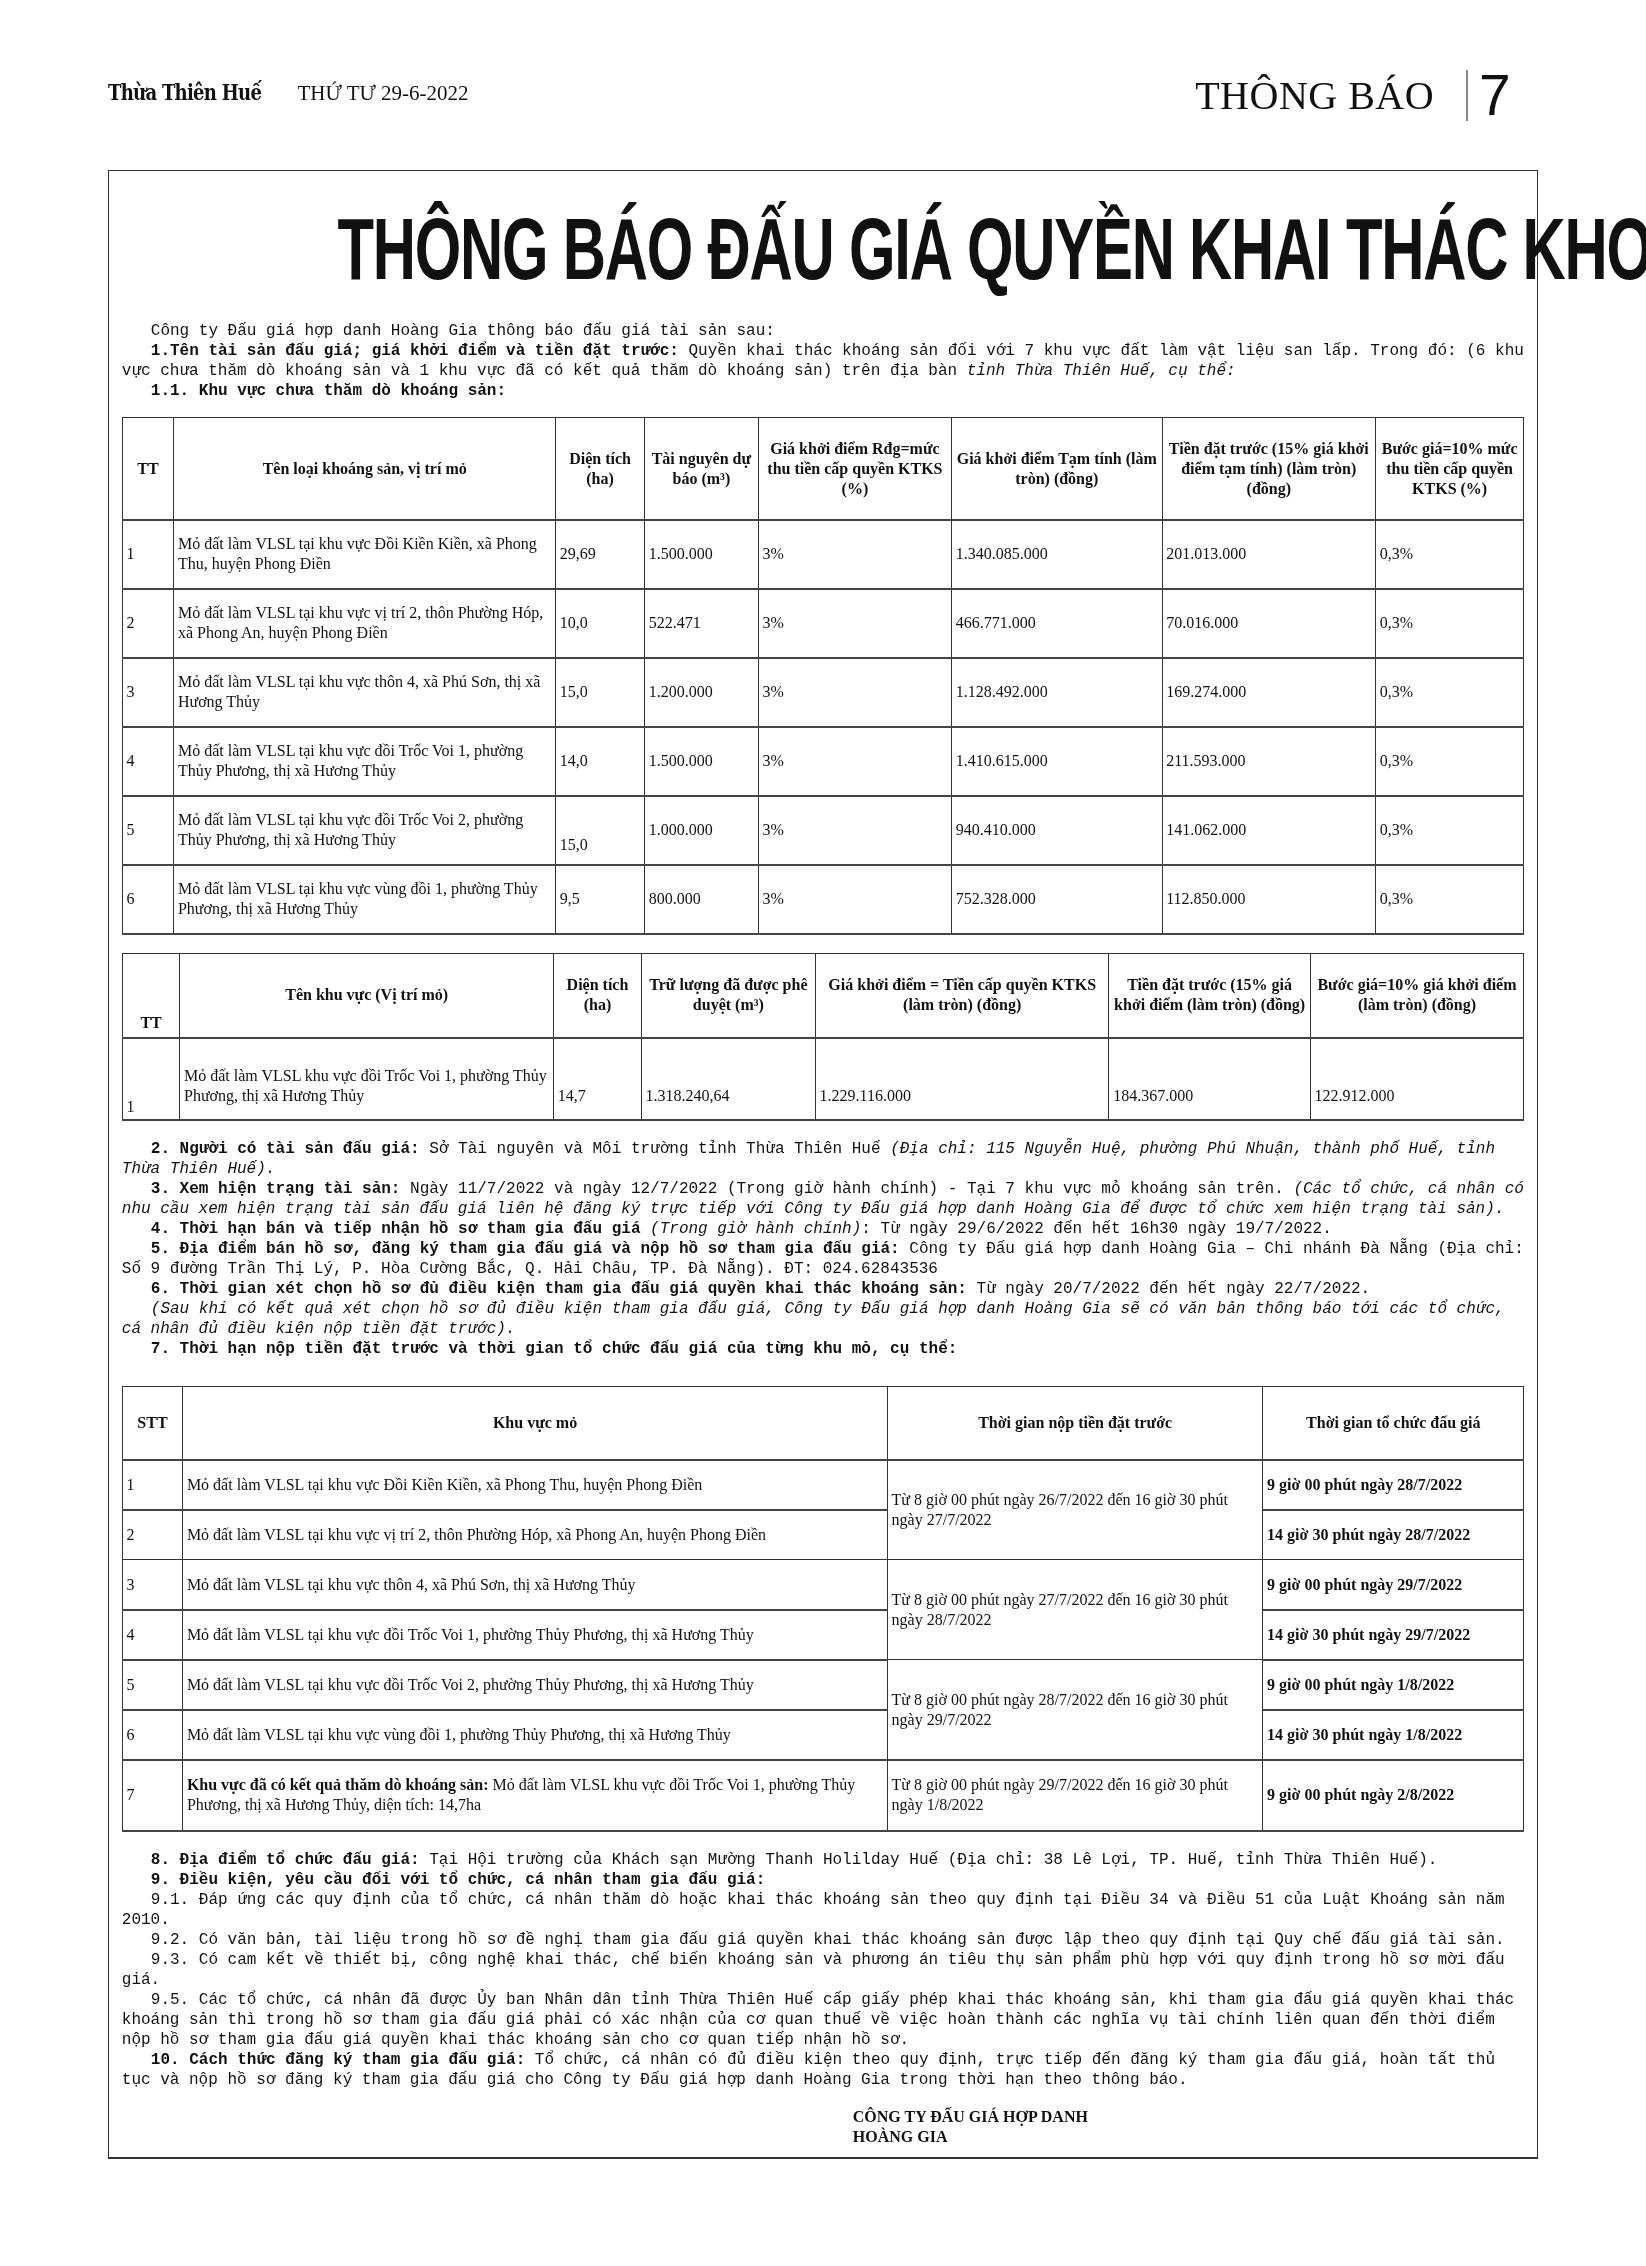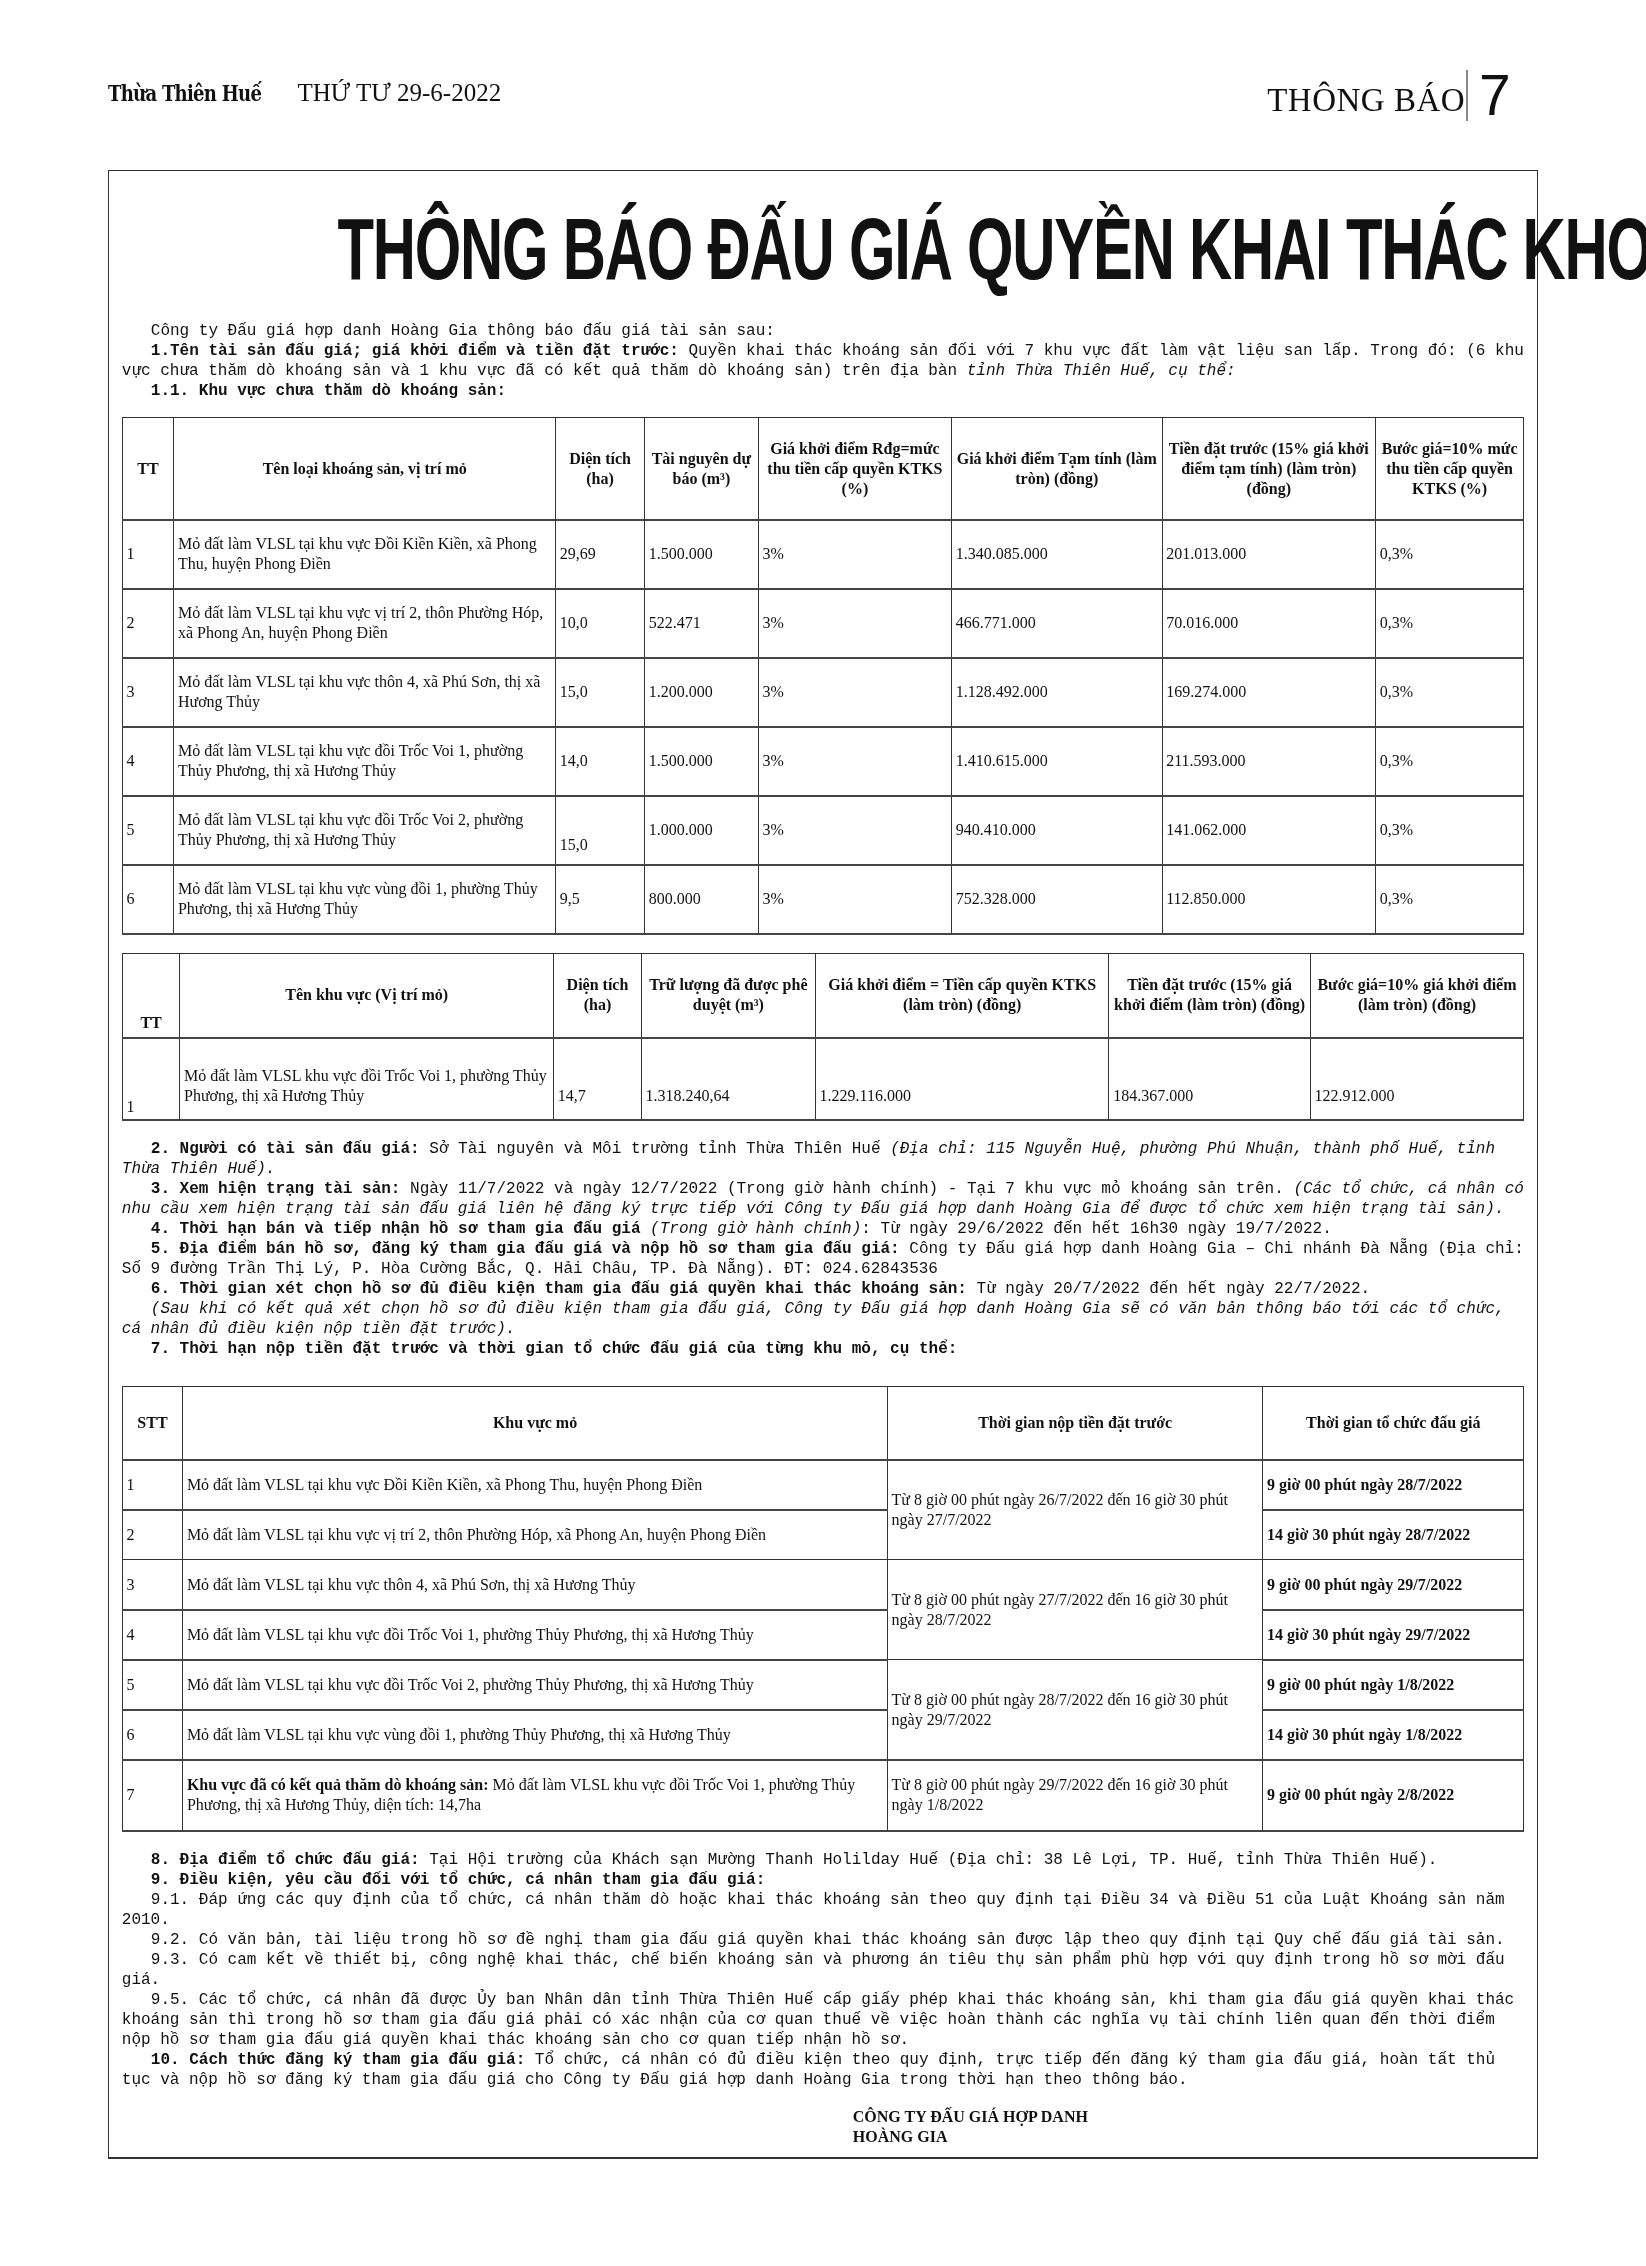--- a/index.html
+++ b/index.html
@@ -2,23 +2,23 @@
 <html style="font-size:14.6px"><head>
 <meta charset="utf-8">
 <style>
   * { box-sizing: border-box; margin: 0; padding: 0; }
   html, body { width: 1647px; height: 2267px; background: #fff; color: #111; }
   body { position: relative; font-family: "Liberation Serif", "DejaVu Serif", serif; }
 
   .page-header { position: absolute; left: 108px; top: 66px; width: 1430px; height: 55px; }
   .ph-left { position: absolute; left: 0; top: 12.8px; display: flex; align-items: baseline; gap: 21px; }
   .ph-paper { font-family: "DejaVu Serif", serif; font-weight: bold; font-size: 22px; letter-spacing: -0.9px; transform: scaleX(0.82); transform-origin: left; display:inline-block; }
-  .ph-date { font-size: 25px; margin-left: -18.3px; }
+  .ph-date { font-size: 21px; margin-left: -18.3px; }
   .ph-right { position: absolute; right: 27.4px; top: 0; display: flex; align-items: flex-end; height: 55px; }
-  .ph-section { font-size: 33px; letter-spacing: 0.5px; margin-right: 1px; margin-bottom: 1.8px; }
+  .ph-section { font-size: 40px; letter-spacing: 0.5px; margin-right: 32px; margin-bottom: 1.8px; }
   .ph-divider { width: 1.8px; height: 51px; background: #888; margin-right: 11px; }
   .ph-page { font-family: "Liberation Sans", sans-serif; font-size: 57px; line-height: 51px; }
 
   .frame { position: absolute; left: 108px; top: 170px; width: 1430px; height: 1989px; border: 1.8px solid #333; border-bottom-width: 2.7px; }
 
   .title { position: absolute; left: 0; right: 0; top: 27.4px; text-align: center; font-family: "Liberation Sans", sans-serif; font-weight: bold; font-size: 88px; line-height: 101px; letter-spacing: -1.8px; transform: scaleX(0.68); transform-origin: center; white-space: nowrap; }
 
   .content { position: absolute; left: 12.8px; right: 12.8px; top: 150px; font-size: 16px; line-height: 20px; }
   .content p { text-indent: 29px; font-family: Liberation Mono, monospace; }
   .b { font-weight: bold; }

